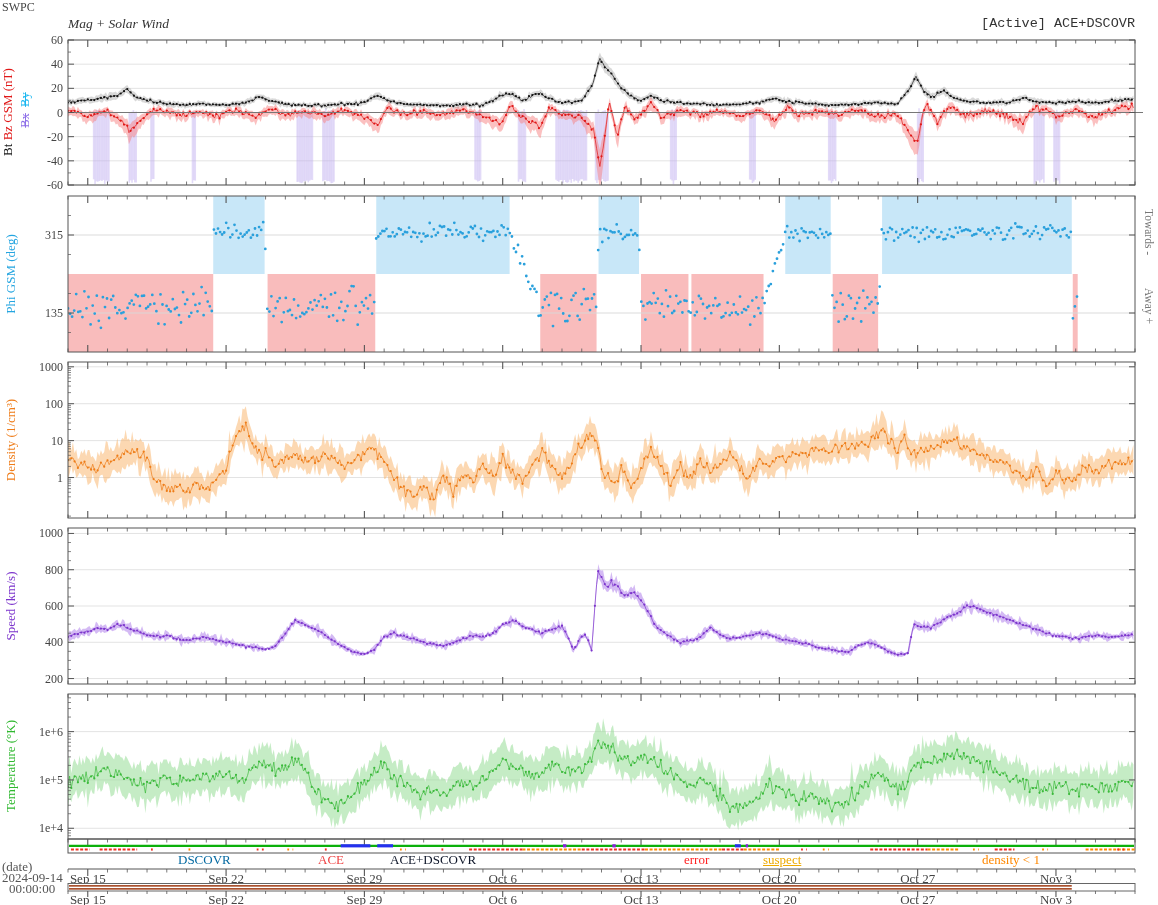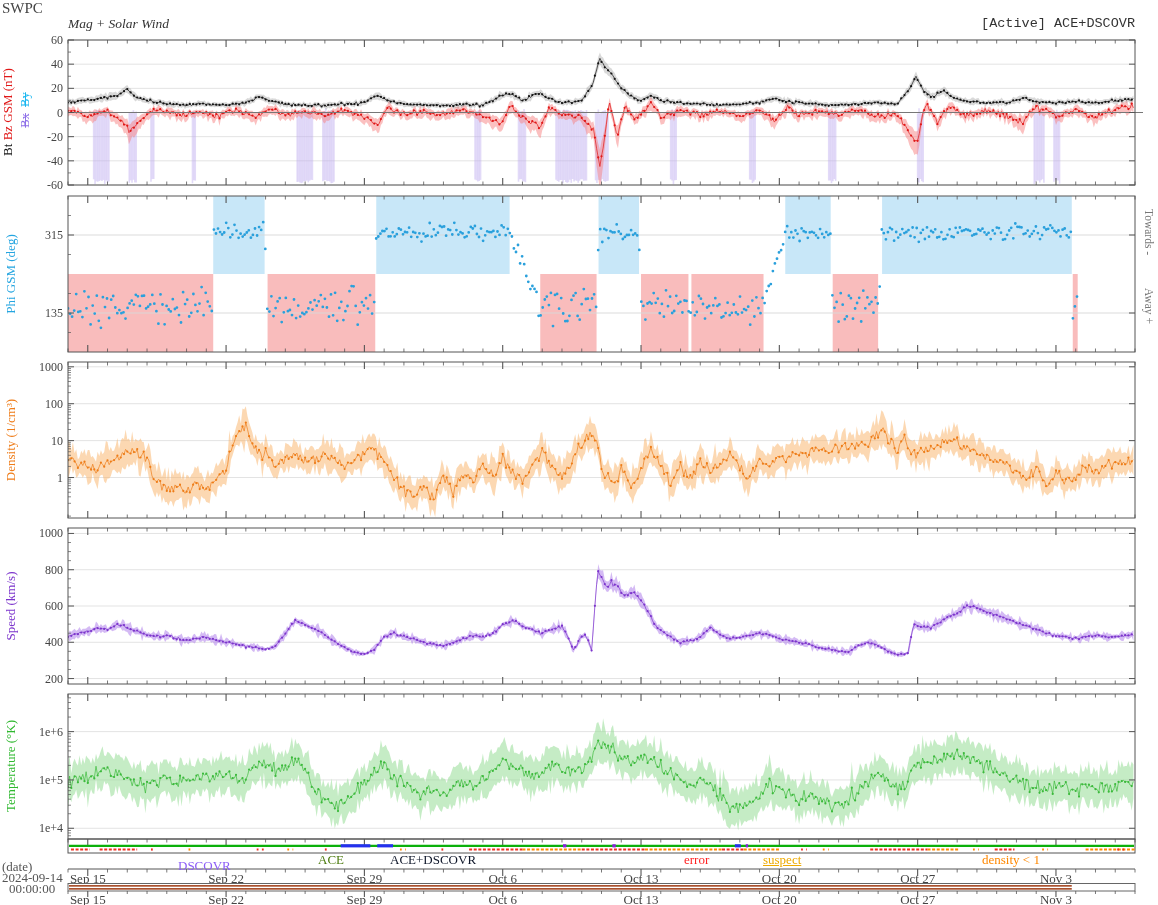--- a/index.html
+++ b/index.html
@@ -1,20 +1,20 @@
 <!DOCTYPE html>
 <html><head>
 <meta charset="utf-8">
 <style>
   html,body{margin:0;padding:0;background:#fff;}
   .stage{position:relative;width:1158px;height:905px;overflow:hidden;
          font-family:"Liberation Serif","DejaVu Serif",serif;color:#333;background:#fff;}
   .stage svg{position:absolute;left:0;top:0;}
   .hdr-line{position:absolute;font-size:13.5px;color:#333;white-space:pre;}
-  .brand{position:absolute;left:2px;top:0;font-size:15px;color:#444;}
+  .brand{position:absolute;left:2px;top:0;font-size:12px;color:#444;}
   .row1{left:68px;top:1px;width:1067px;}
   .row2{left:68px;top:16px;width:1067px;}
   .center{text-align:center;}
   .abs{position:absolute;}
   .ylab{position:absolute;text-align:center;font-size:13px;transform:rotate(-90deg);white-space:pre;}
   .ylab-r{position:absolute;text-align:center;font-size:11.5px;color:#777;transform:rotate(90deg);white-space:pre;}
   .struck{text-decoration:line-through;}
   .legend-item{position:absolute;top:852px;font-size:13px;white-space:pre;}
   .foot{position:absolute;left:2px;top:861px;font-size:13px;color:#555;line-height:11px;}
   .foot div{white-space:pre;}
@@ -1120,22 +1120,22 @@
 
   <div class="ylab" style="left:-63px;top:265px;width:150px;height:18px;color:#25a5e0;">Phi GSM (deg)</div>
   <div class="ylab" style="left:-68px;top:431px;width:160px;height:18px;color:#ef7d1a;">Density (1/cm³)</div>
   <div class="ylab" style="left:-58px;top:597px;width:140px;height:18px;color:#7c35cc;">Speed (km/s)</div>
   <div class="ylab" style="left:-73px;top:757px;width:170px;height:18px;color:#2eb82e;">Temperature (°K)</div>
 
   <div class="ylab-r" style="left:1107px;top:224px;width:80px;height:16px;">Towards -</div>
   <div class="ylab-r" style="left:1112px;top:298px;width:70px;height:16px;">Away +</div>
 
   <div id="legend">
-      <span class="legend-item" style="left: 178px; color: #8b5cf6; margin-top: 6px;">DSCOVR</span>
-      <span class="legend-item" style="left: 318px; color: #4d7c0f;">ACE</span>
+      <span class="legend-item" style="left: 178px; color: #0369a1;">DSCOVR</span>
+      <span class="legend-item" style="left: 318px; color: #ef4444;">ACE</span>
       <span class="legend-item" style="left: 390px; color: #0f172a;">ACE+DSCOVR</span>
       <span class="legend-item" style="left: 684px; color: rgb(255, 34, 34);">error</span>
       <span class="legend-item" style="left: 763px; color: rgb(238, 170, 0); text-decoration: underline;">suspect</span>
       <span class="legend-item" style="left: 982px; color: rgb(255, 136, 0);">density &lt; 1</span>
     </div>
 
   <div class="foot">
     <div>(date)</div>
     <div>2024-09-14</div>
     <div style="padding-left:7px;">00:00:00</div>

